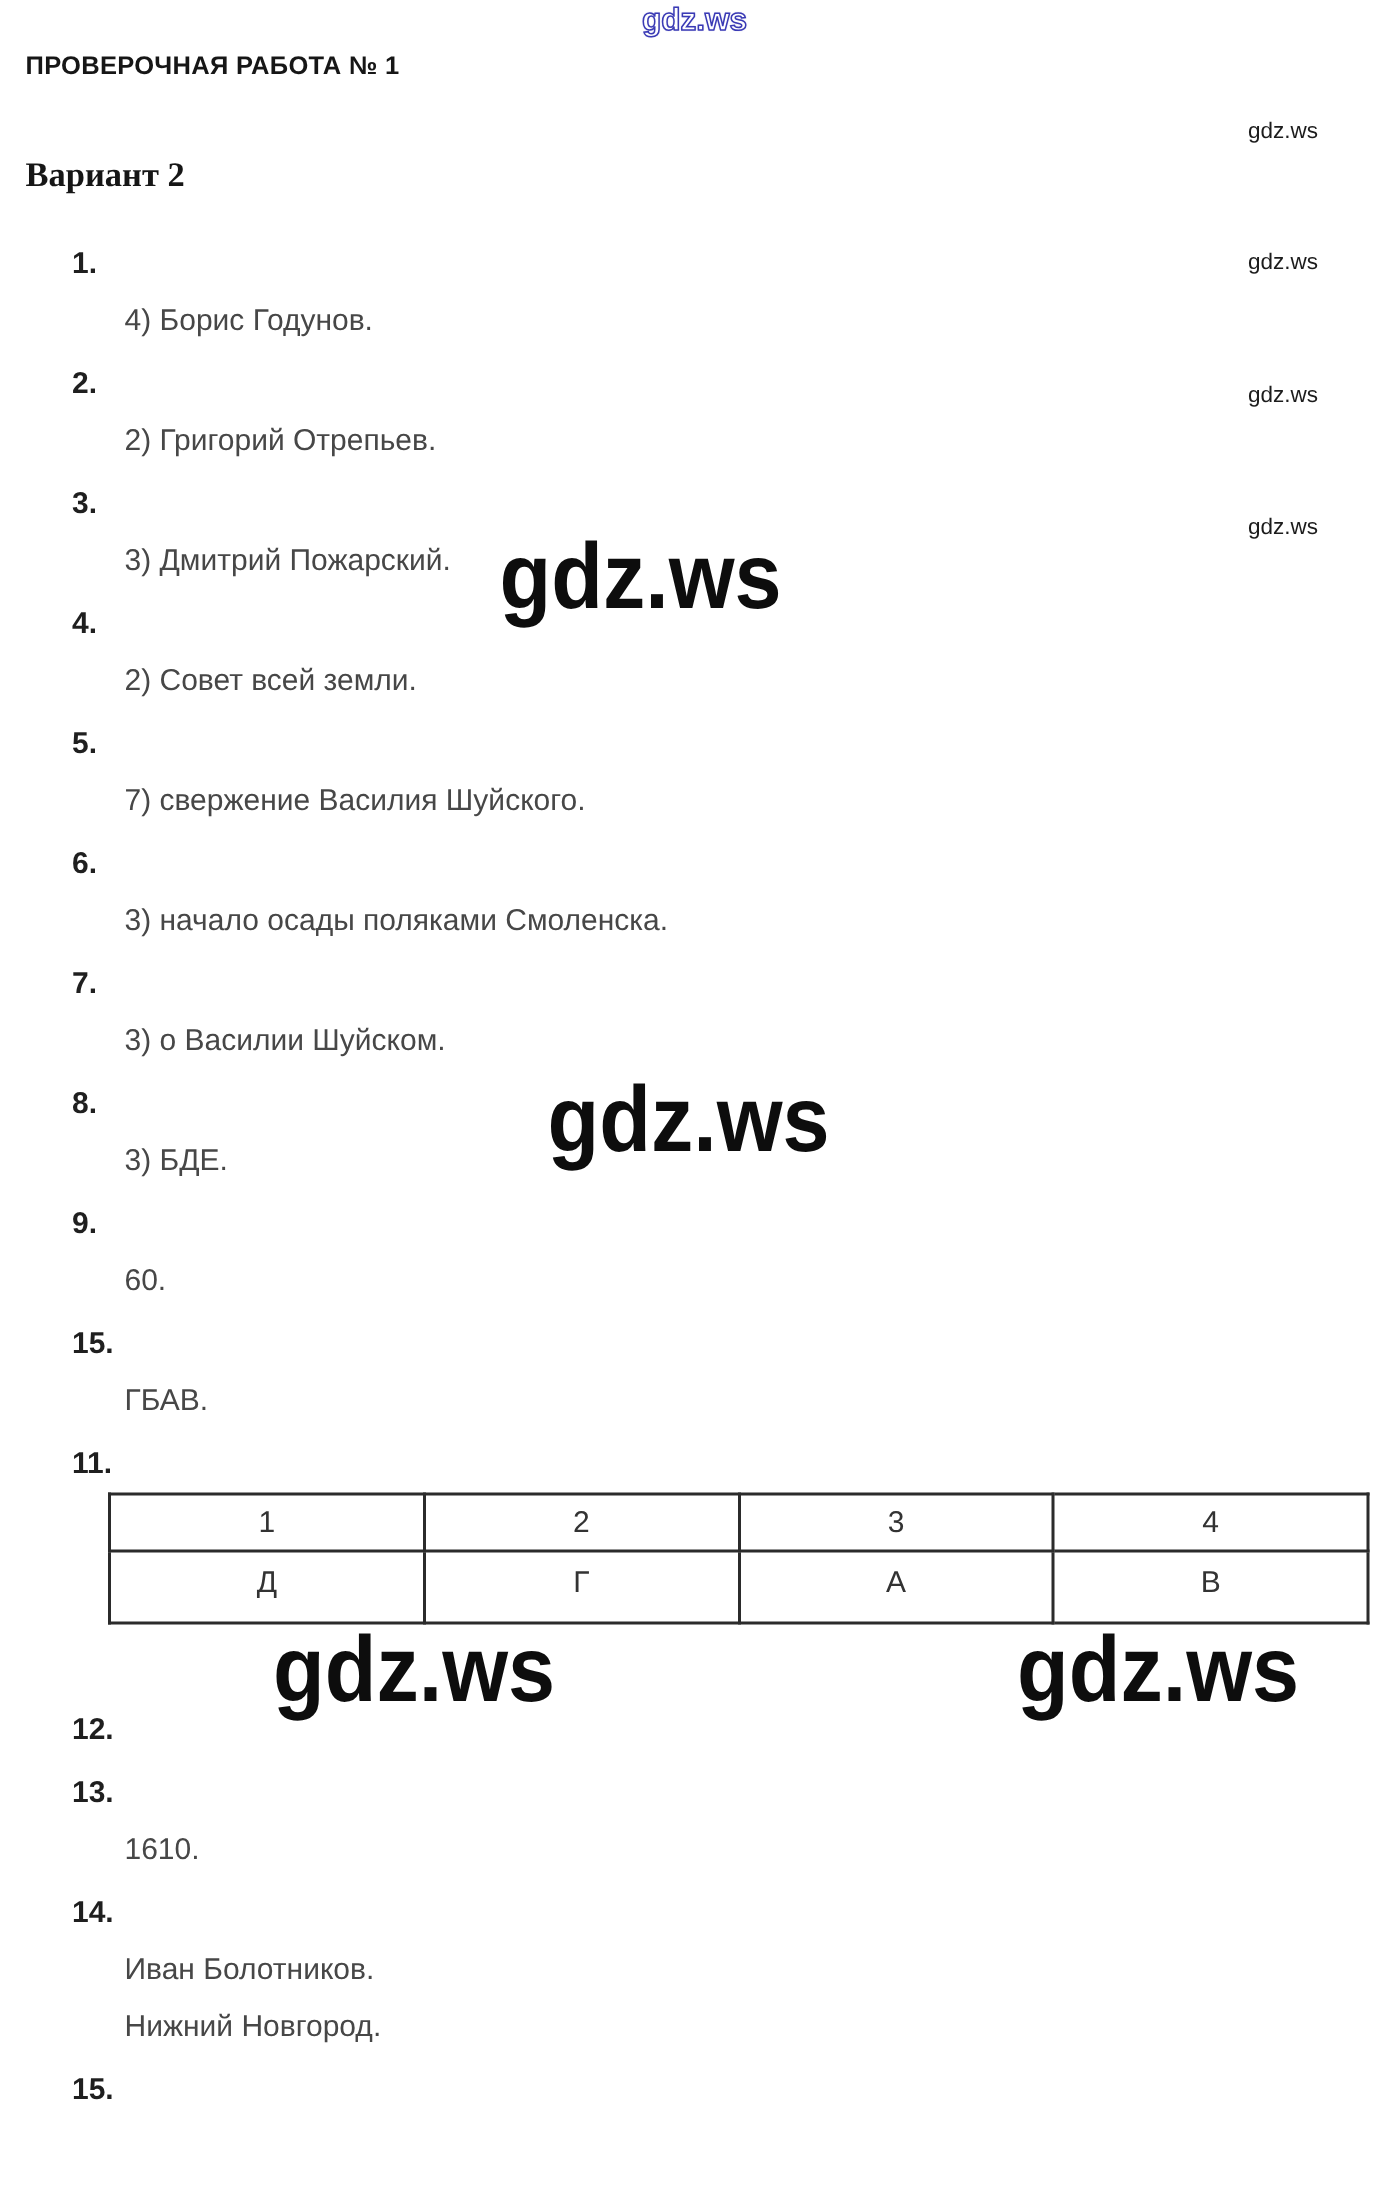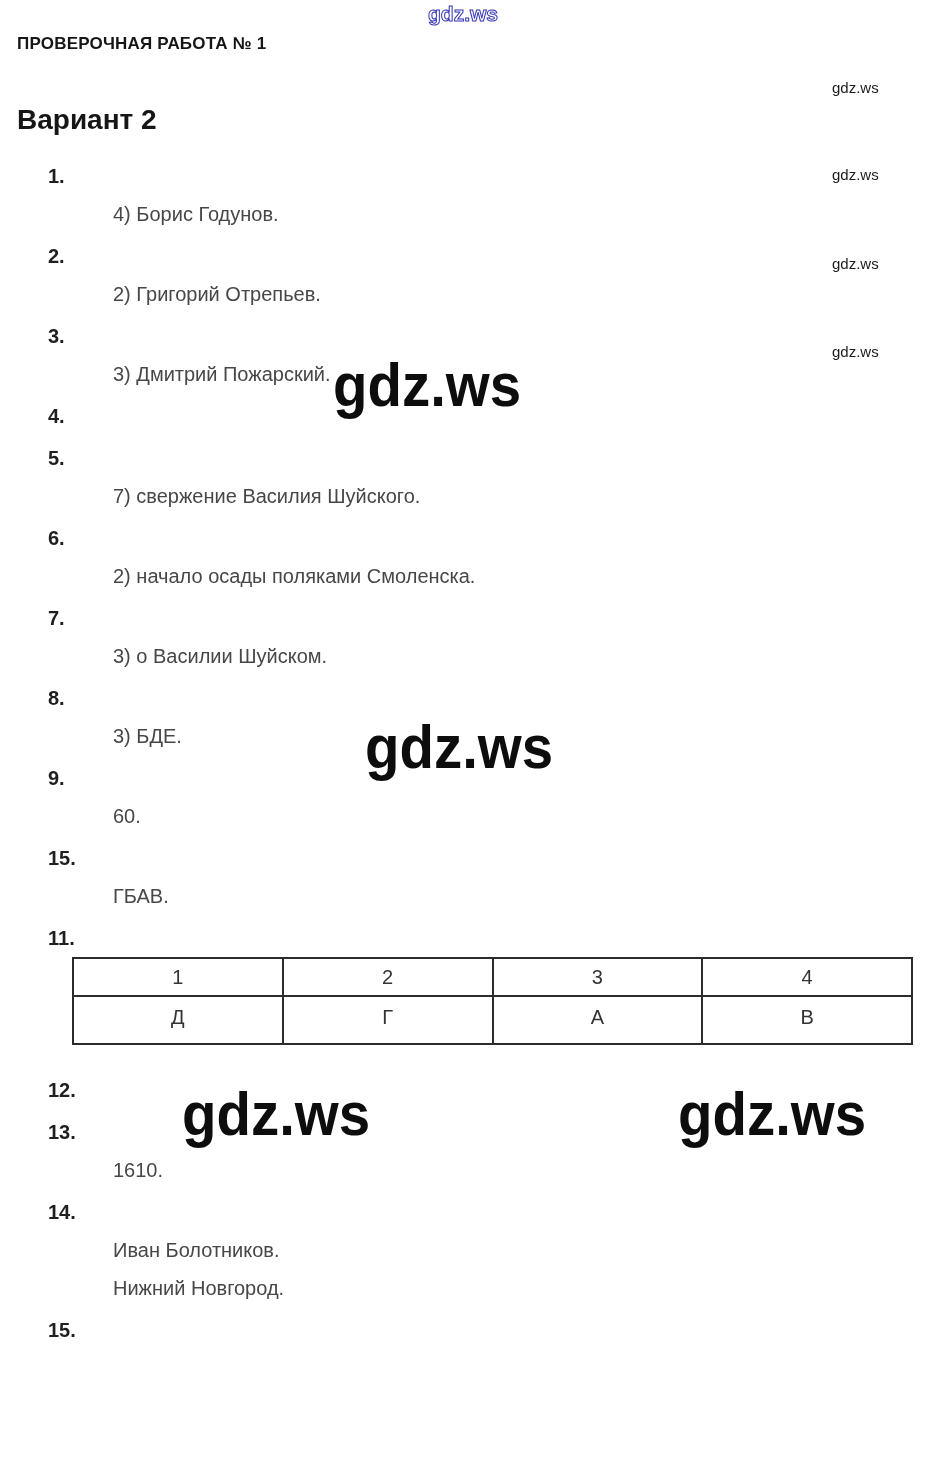--- a/index.html
+++ b/index.html
@@ -12,21 +12,21 @@
     border-radius:22px;
   }
   
   .doc-title{
     position:absolute;left:17px;top:34px;
     font-size:17px;font-weight:bold;color:#161616;
     letter-spacing:0.2px;
   }
   .variant{
     position:absolute;left:17px;top:104px;
-    font-size:28px;font-weight:bold;color:#161616;
+    font-size:23px;font-weight:bold;color:#161616;font-family:Liberation Serif, serif;
   }
   
   .wm-outline{
     position:absolute;top:2px;left:50%;transform:translateX(-50%);
     font-size:21px;font-weight:bold;color:#ffffff;
     -webkit-text-stroke:1px #3a3ab5;
     text-shadow:0 0 1px #3a3ab5;
   }
   .wm-small{
     position:absolute;left:832px;
@@ -48,26 +48,26 @@
   .wm-big.pos-bottom-right{left:678px;top:1079px;}
   
   .items{position:absolute;left:0;right:0;top:165px;}
   .item{margin:0 0 20px 0;}
   .item-num{
     padding-left:48px;
     font-size:20px;font-weight:bold;color:#1f1f1f;
     line-height:22px;
   }
   .item-ans{
-    padding-left:113px;margin-top:16px;
+    padding-left:83px;margin-top:16px;
     font-size:20px;color:#474747;
     line-height:22px;
   }
   
-  .item.with-table{margin-bottom:34px;}
+  .item.with-table{margin-bottom:59px;}
   .ans-table{
     margin:8px 0 0 72px;
     border-collapse:collapse;
     width:841px;table-layout:fixed;
   }
   .ans-table td{
     border:2px solid #2b2b2b;
     text-align:center;vertical-align:middle;
     font-size:20px;color:#333333;
     padding:0;
@@ -109,30 +109,31 @@
       <div class="item-ans">2) Григорий Отрепьев.</div>
     </div>
 
     <div class="item">
       <div class="item-num">3.</div>
       <div class="item-ans">3) Дмитрий Пожарский.</div>
     </div>
 
     <div class="item">
       <div class="item-num">4.</div>
+      <div class="item-ans">2) Совет всей земли.</div>
     </div>
 
     <div class="item">
       <div class="item-num">5.</div>
       <div class="item-ans">7) свержение Василия Шуйского.</div>
     </div>
 
     <div class="item">
       <div class="item-num">6.</div>
-      <div class="item-ans">2) начало осады поляками Смоленска.</div>
+      <div class="item-ans">3) начало осады поляками Смоленска.</div>
     </div>
 
     <div class="item">
       <div class="item-num">7.</div>
       <div class="item-ans">3) о Василии Шуйском.</div>
     </div>
 
     <div class="item">
       <div class="item-num">8.</div>
       <div class="item-ans">3) БДЕ.</div>

